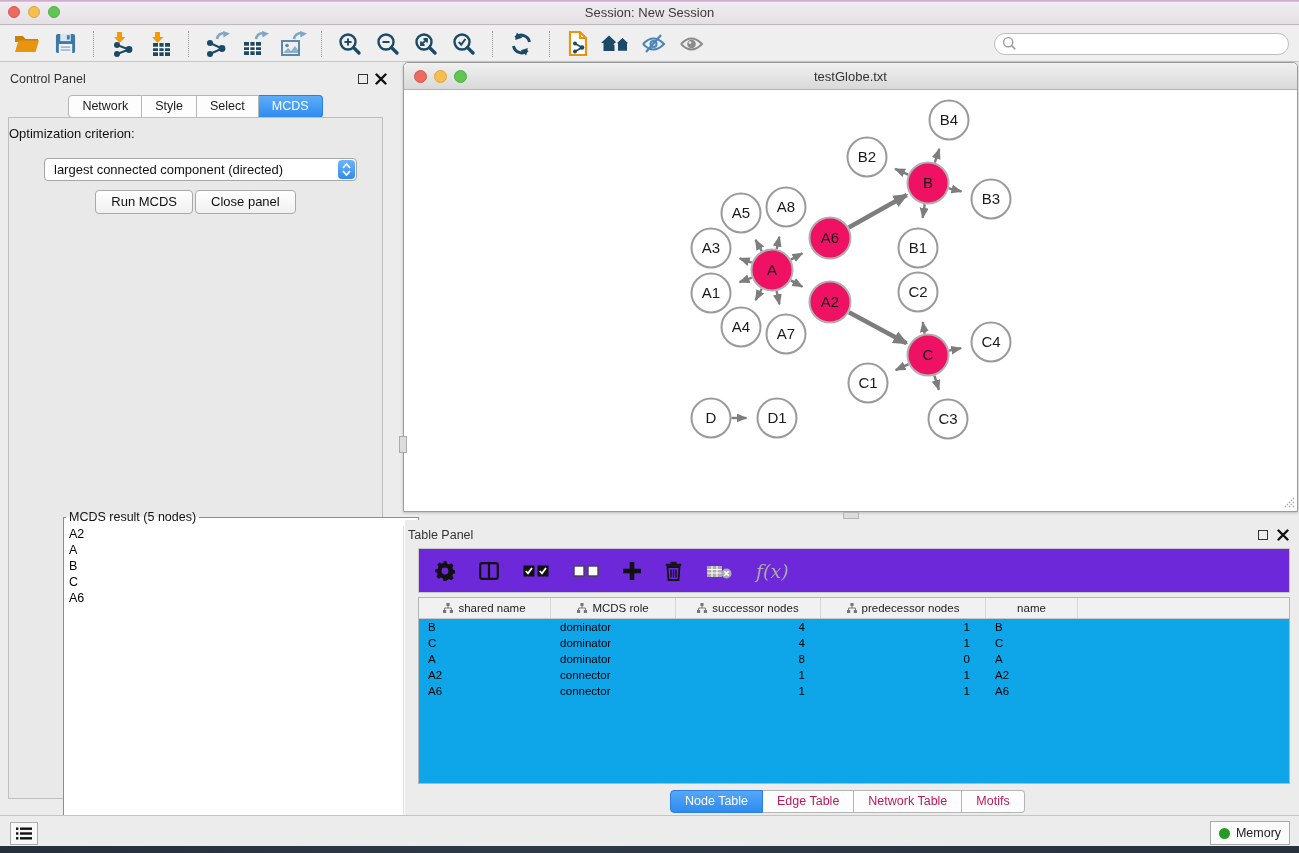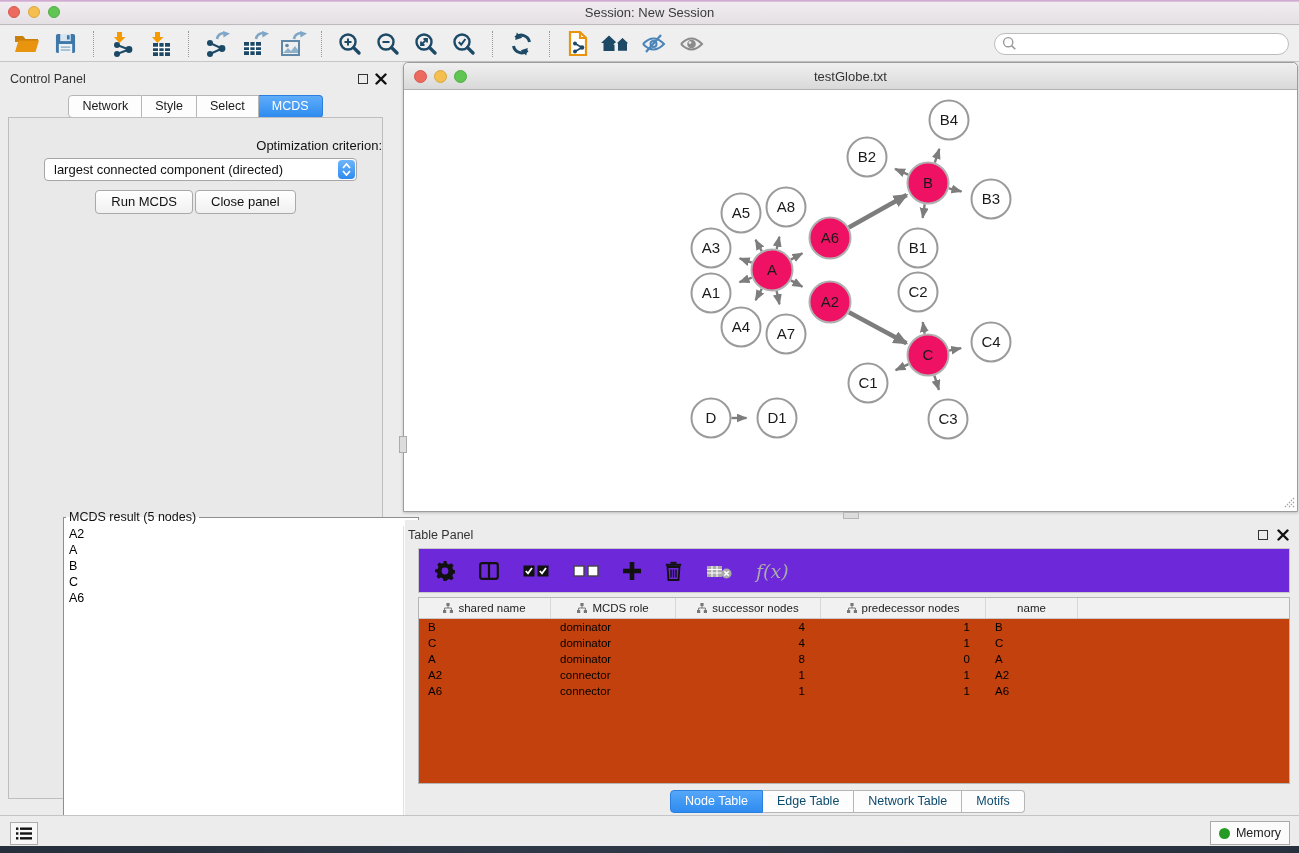--- a/index.html
+++ b/index.html
@@ -36,21 +36,21 @@
   .float-ico { position:absolute; width:10px; height:10px; border:1.6px solid #333; top:4px; }
   .close-ico { position:absolute; width:12px; height:12px; top:3px; }
   .ctabs { position:absolute; left:0; top:33px; width:100%; display:flex; justify-content:center; }
   .ctab { padding:3px 13px 4px; background:#FDFDFD; border:1px solid #B6B6B6; border-left:none;
     font-size:12.5px; color:#1a1a1a; cursor:pointer; }
   .ctab:first-child { border-left:1px solid #B6B6B6; border-radius:4px 0 0 4px; }
   .ctab:last-child { border-radius:0 4px 4px 0; }
   .ctab.sel { background:linear-gradient(#5FADF9,#2E8BEF); border-color:#2B7FDE; color:#fff; }
   .cbody { position:absolute; left:8px; top:55px; width:375px; height:682px;
     background:#E9E9E9; border:1px solid #BEBEBE; }
-  .opt-label { position:absolute; left:0; width:100%; top:20px; text-align:right; font-size:13px; color:#111; }
+  .opt-label { position:absolute; left:0; width:100%; top:8px; text-align:left; font-size:13px; color:#111; }
   .dropdown { position:absolute; left:35px; top:40px; width:313px; height:23px; background:#fff;
     border:1px solid #A6A6A6; border-radius:4px; display:flex; align-items:center; cursor:pointer;gap:23px; }
   .dropdown .dtext { flex:1; font-size:13px; padding-left:9px; color:#111; white-space:nowrap; }
   .spinner { width:17px; height:19px; margin-right:1px; border-radius:4px;
     background:linear-gradient(#6FB5FA,#2E8BEF); display:flex; flex-direction:column;
     align-items:center; justify-content:center; gap:1px; }
   .btnrow { position:absolute; left:0; top:72px; width:100%; display:flex; justify-content:center; gap:2px; }
   .mac-btn { background:linear-gradient(#FFFFFF,#F0F0F0); border:1px solid #A9A9A9; border-radius:4px;
     font-size:13px; padding:3px 15px 4px; font-family:"Liberation Sans",sans-serif; cursor:pointer; color:#111; }
   fieldset.result { position:absolute; left:9px; top:392px; width:356px; height:338px;
@@ -74,32 +74,32 @@
   .resize-grip { position:absolute; right:2px; bottom:2px; width:13px; height:13px; }
   .hgrip { position:absolute; left:843px; top:512px; width:16px; height:7px;
     background:#DCDCDC; border:1px solid #B5B5B5; }
 
   
   .tpanel { position:absolute; left:405px; top:520px; width:894px; height:295px; background:#ECECEC; }
   .ttoolbar { position:absolute; left:13px; top:28px; width:872px; height:45px;
     background:#6d28d9; border:1px solid #C8C8C8; display:flex; align-items:center; padding-left:16px; gap:24px; }
   .tbicon { display:flex; align-items:center; justify-content:center; cursor:pointer; }
   .fx { font-family:"DejaVu Serif", serif; font-style:italic; font-size:19px; color:#ABABAB; }
-  .tablebox { position:absolute; left:13px; top:77px; width:872px; height:187px; background:#c2410c;
+  .tablebox { position:absolute; left:13px; top:77px; width:872px; height:187px; background:#0ea5e9;
     border:1px solid #B5B5B5; overflow:hidden; }
   .thead { display:flex; height:21px; background:#F1F1F1; border-bottom:1px solid #C8C8C8; }
   .th { display:flex; align-items:center; justify-content:center; gap:5px; font-size:11.5px; color:#222;
     border-right:1px solid #D8D8D8; cursor:pointer; }
   .trow { display:flex; height:16px; align-items:center; cursor:default; }
   .td { font-size:11.5px; color:#000; white-space:nowrap; overflow:hidden; }
   .td.left { padding-left:9px; text-align:left; }
   .td.right { padding-right:16px; text-align:right; }
   .ttabs { position:absolute; left:265px; top:270px; display:flex; }
   .ttab { padding:3px 14px 4px; background:#FDFDFD; border:1px solid #B6B6B6; border-left:none;
-    font-size:12.5px; color:#0c4a6e; cursor:pointer; }
+    font-size:12.5px; color:#be185d; cursor:pointer; }
   .ttab:first-child { border-left:1px solid #B6B6B6; border-radius:4px 0 0 4px; }
   .ttab:last-child { border-radius:0 4px 4px 0; }
   .ttab.sel { background:linear-gradient(#55A7F9,#2E8BEF); border-color:#2B7FDE; color:#fff; }
 
   
   .statusbar { position:absolute; left:0; top:815px; width:1299px; height:31px;
     background:#ECECEC; border-top:1px solid #C4C4C4; }
   .list-btn { position:absolute; left:10px; top:6px; width:28px; height:23px; background:#F7F7F7;
     border:1px solid #ACACAC; display:flex; align-items:center; justify-content:center; cursor:pointer; }
   .mem-btn { position:absolute; right:9px; top:5px; width:80px; height:24px; background:#FBFBFB;

